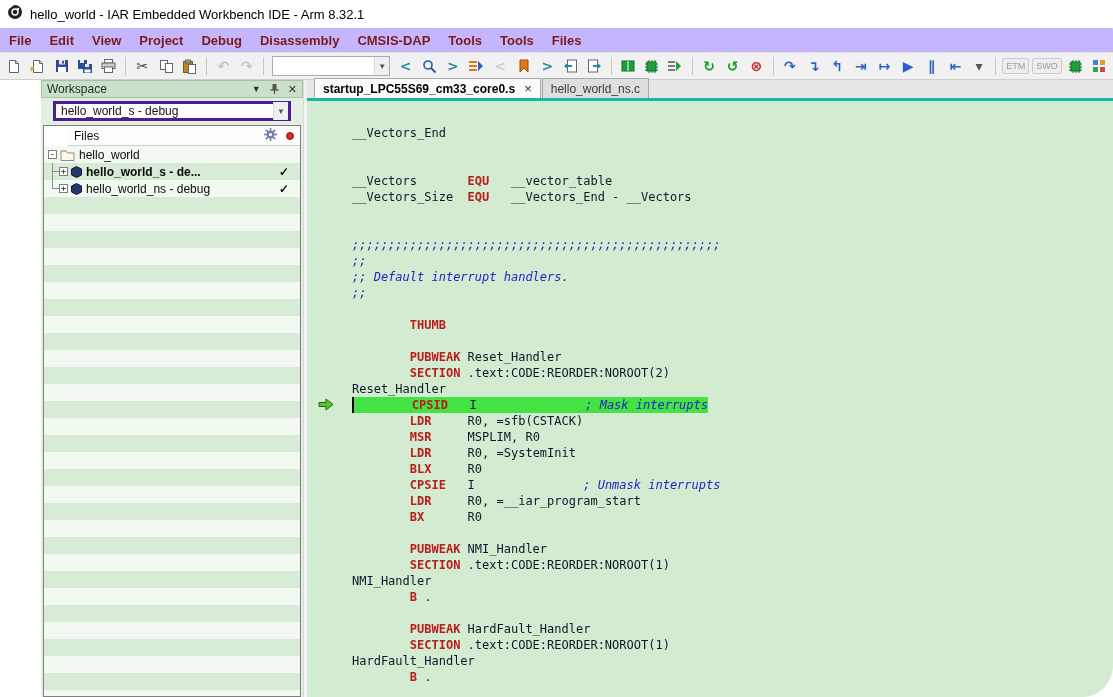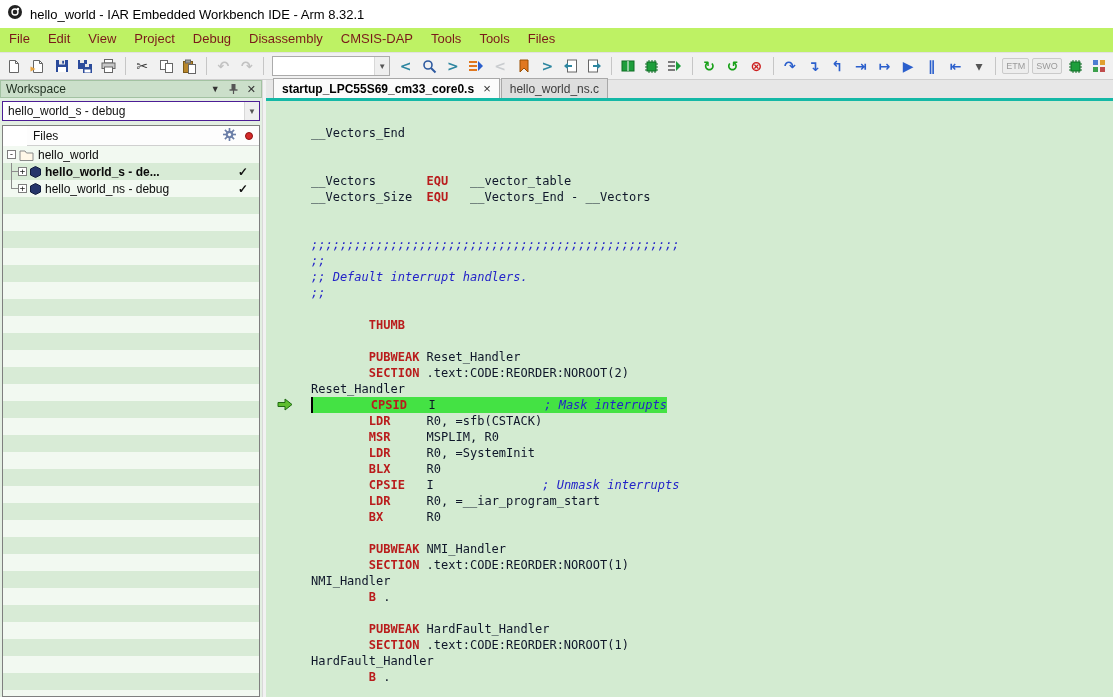--- a/index.html
+++ b/index.html
@@ -1,53 +1,53 @@
 <!DOCTYPE html>
 <html><head>
 <meta charset="utf-8">
 <style>
   * { box-sizing: border-box; margin: 0; padding: 0; }
   html,body { width:1113px; height:697px; overflow:hidden; }
   body { font-family:"Liberation Sans", sans-serif; background:#fff; }
-  .window { width:1113px; height:697px; display:flex; flex-direction:column; overflow:hidden; }
+  .window { width:1113px; height:697px; display:flex; flex-direction:column; overflow:hidden;border-radius:31px; }
 
   
   .titlebar { height:28px; background:#fff; display:flex; align-items:center; gap:7px; padding-left:7px; flex:0 0 auto; }
   .title-text { font-size:13px; color:#000; }
 
   
-  .menubar { height:24px; background:#bef264; display:flex; flex:0 0 auto; }
+  .menubar { height:24px; background:#c4b5fd; display:flex; align-items:center; flex:0 0 auto;font-weight:bold; }
   .menu-item { font-size:13px; color:#7A1A1A; padding:3px 9px; cursor:default; }
 
   
   .toolbar { height:28px; background:#F1F1F1; border-top:1px solid #E2E2E2; border-bottom:1px solid #CFCFCF;
              display:flex; align-items:center; padding:0 3px; gap:1px; flex:0 0 auto; overflow:hidden; }
   .tb-btn { width:23px; height:23px; border:none; background:transparent; display:flex; align-items:center;
             justify-content:center; font-size:14px; font-family:"DejaVu Sans", sans-serif; padding:0; }
   .tb-btn.disabled { opacity:.45; }
   .tb-btn span { display:flex; align-items:center; justify-content:center; }
   .tb-sep { width:1px; height:18px; background:#C6C6C6; margin:0 4px; flex:0 0 auto; }
   .tb-combo { width:118px; height:20px; background:#fff; border:1px solid #ABABAB; display:flex; align-items:center;
               justify-content:flex-end; margin:0 3px; flex:0 0 auto; }
   .combo-chev { width:15px; height:18px; display:flex; align-items:center; justify-content:center;
                 font-size:8px; color:#555; border-left:1px solid #D8D8D8; background:#EFEFEF; }
   .tb-label { font-size:9px; color:#9A9A9A; border:1px solid #CACACA; background:#EDEDED; padding:2px 3px;
               margin:0 1px; border-radius:2px; }
 
   
-  .bodyrow { flex:1 1 auto; display:flex; min-height:0; }
+  .bodyrow { flex:1 1 auto; display:flex; min-height:0;padding-left:41px; }
 
   
   .workspace { width:262px; flex:0 0 262px; background:#E3EFE2; display:flex; flex-direction:column; min-height:0; }
   .ws-header { height:18px; flex:0 0 18px; background:#CBDFCA; border:1px solid #A3C2A2; display:flex;
                align-items:center; padding:0 5px; font-size:12px; color:#1E2E1E; }
   .ws-icons { margin-left:auto; display:flex; align-items:center; gap:8px; }
   .ws-ic { font-size:9px; color:#333; display:flex; align-items:center; }
   .ws-ic.x { font-size:11px; }
-  .ws-combo { height:20px; flex:0 0 20px; margin:3px 2px; background:#fff; border:1px solid #4c1d95;
+  .ws-combo { height:20px; flex:0 0 20px; margin:3px 12px; background:#fff; border:3px solid #4c1d95;
               display:flex; align-items:center; padding-left:5px; font-size:12px; color:#111; }
   .ws-combo .combo-chev { margin-left:auto; height:18px; }
   .files-box { flex:1 1 auto; margin:1px 2px 0 2px; border:1px solid #7F7F7F; background:#fff;
                display:flex; flex-direction:column; min-height:0; }
   .files-header { height:20px; flex:0 0 20px; display:flex; align-items:center; padding:0 6px;
                   font-size:12px; color:#111; background:#FDFDFD; border-bottom:1px solid #D0D0D0;margin-left:24px; }
   .fh-icons { margin-left:auto; display:flex; align-items:center; gap:9px; }
   .red-dot { width:8px; height:8px; border-radius:50%; background:#D42A2A; border:1px solid #8E1212; }
   .tree { flex:1 1 auto; background:repeating-linear-gradient(180deg,#F2F9F1 0 17px,#D8EBD6 17px 34px);
           font-size:12px; overflow:hidden; }

